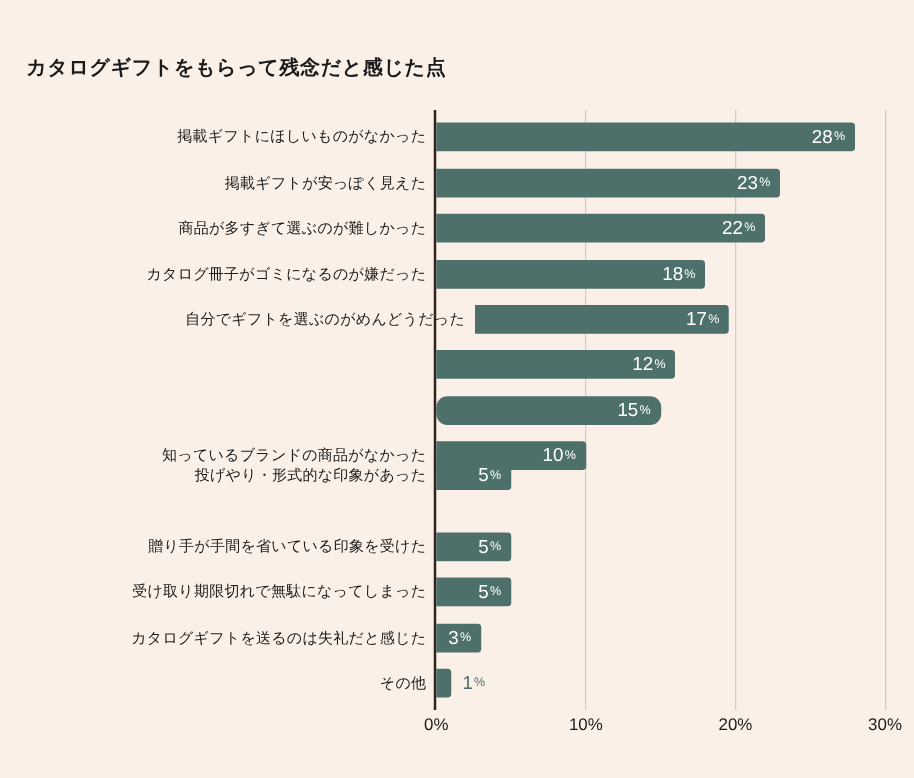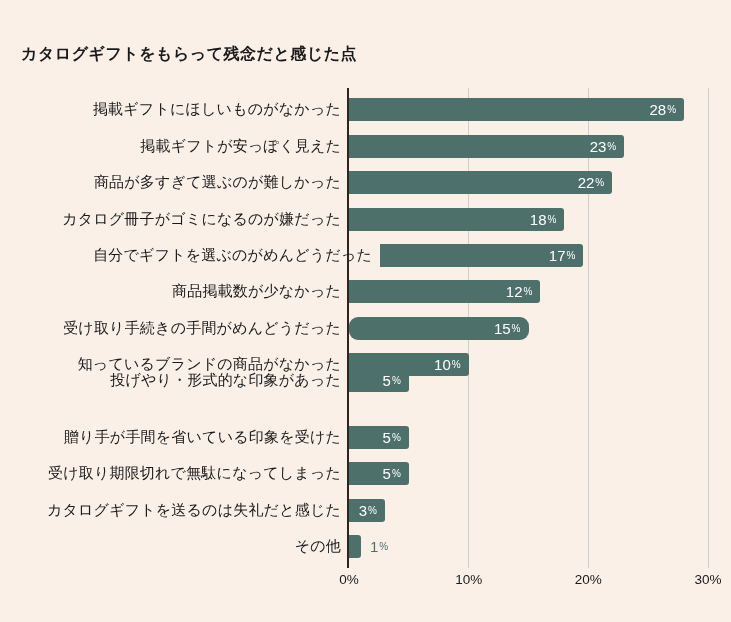--- a/index.html
+++ b/index.html
@@ -57,21 +57,21 @@
     left:0;
     width:731px;
   }
   .cat-label{
     position:absolute;
     left:0;right:390px;
     top:0;bottom:0;
     display:flex;
     align-items:center;
     justify-content:flex-end;
-    font-size:15px;
+    font-size:12px;
     font-weight:500;
     color:var(--text);
     white-space:nowrap;
     letter-spacing:0.2px;
   }
   .bar{
     position:absolute;
     height:23px;
     background:var(--bar);
     border-radius:0 3px 3px 0;
@@ -143,30 +143,28 @@
       <div class="row" style="top: 237.4px; height: 36.4px; margin-left: 31px;">
         <div class="cat-label">自分でギフトを選ぶのがめんどうだった</div>
         <div class="bar" style="left: 349px; top: 6.7px; width: 203.433px;">
           <div class="val inside">
             <span class="v">17</span>
             <span class="u">%</span>
           </div>
         </div>
       </div>
       <div class="row" style="top: 273.8px; height: 36.4px;">
-        <div class="cat-label">商品掲載数が少なかった</div>
         <div class="bar" style="left: 349px; top: 6.7px; width: 191.467px;">
           <div class="val inside">
             <span class="v">12</span>
             <span class="u">%</span>
           </div>
         </div>
       </div>
       <div class="row" style="top: 310.2px; height: 36.4px;">
-        <div class="cat-label">受け取り手続きの手間がめんどうだった</div>
         <div class="bar" style="left: 349px; top: 6.7px; width: 179.5px; border-radius: 9px;">
           <div class="val inside">
             <span class="v">15</span>
             <span class="u">%</span>
           </div>
         </div>
       </div>
       <div class="row" style="top: 346.6px; height: 36.4px;">
         <div class="cat-label">知っているブランドの商品がなかった</div>
         <div class="bar" style="left: 349px; top: 6.7px; width: 119.667px;">

